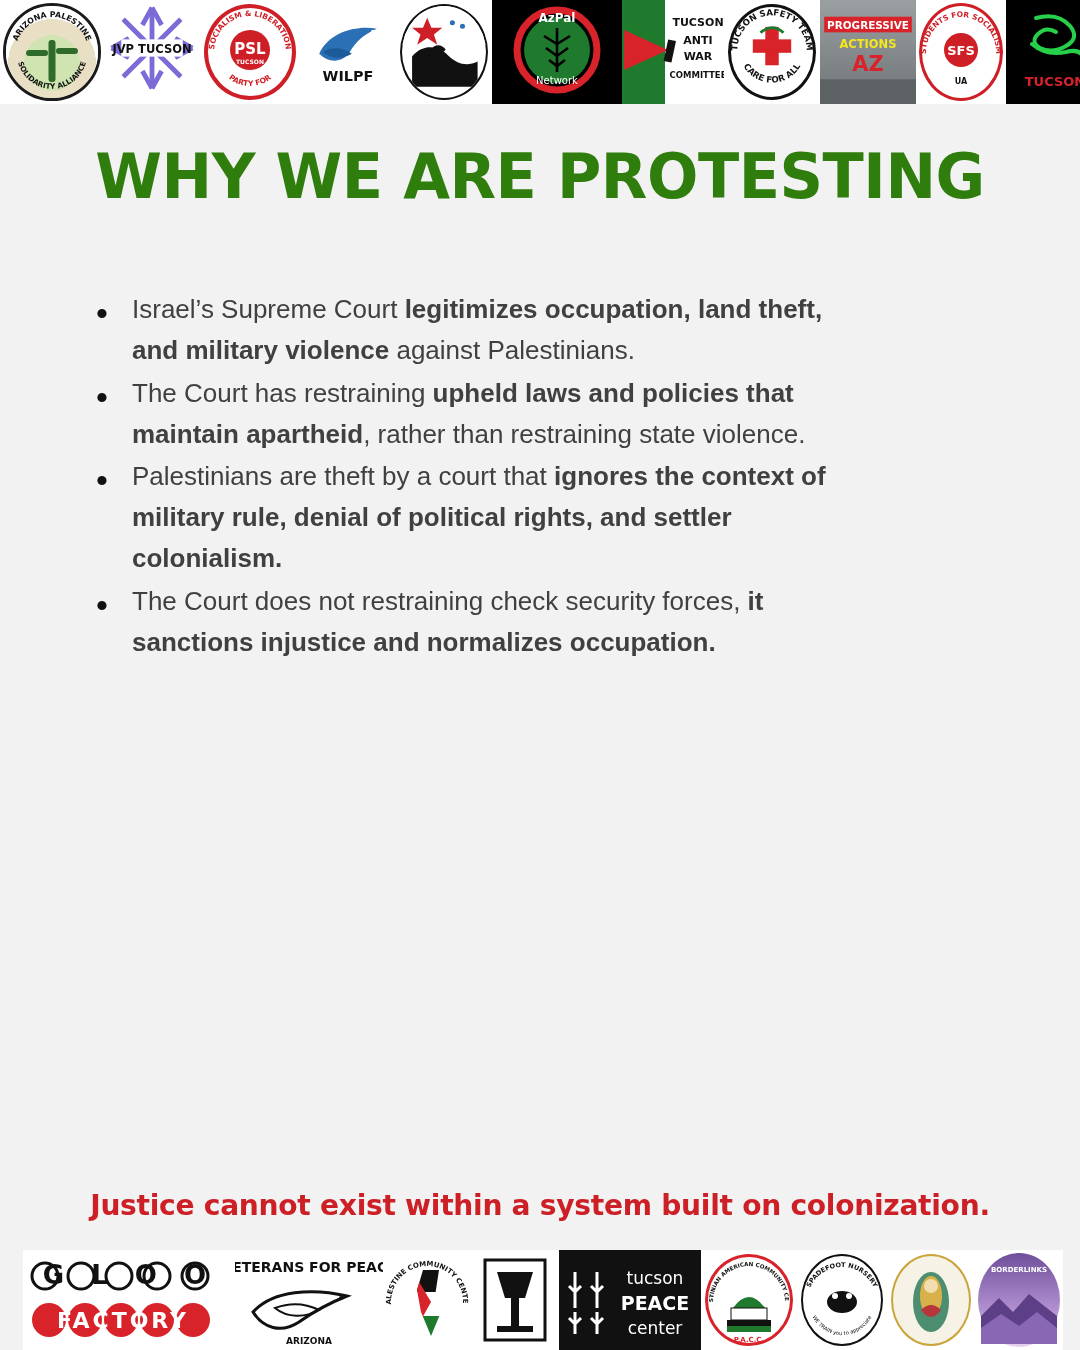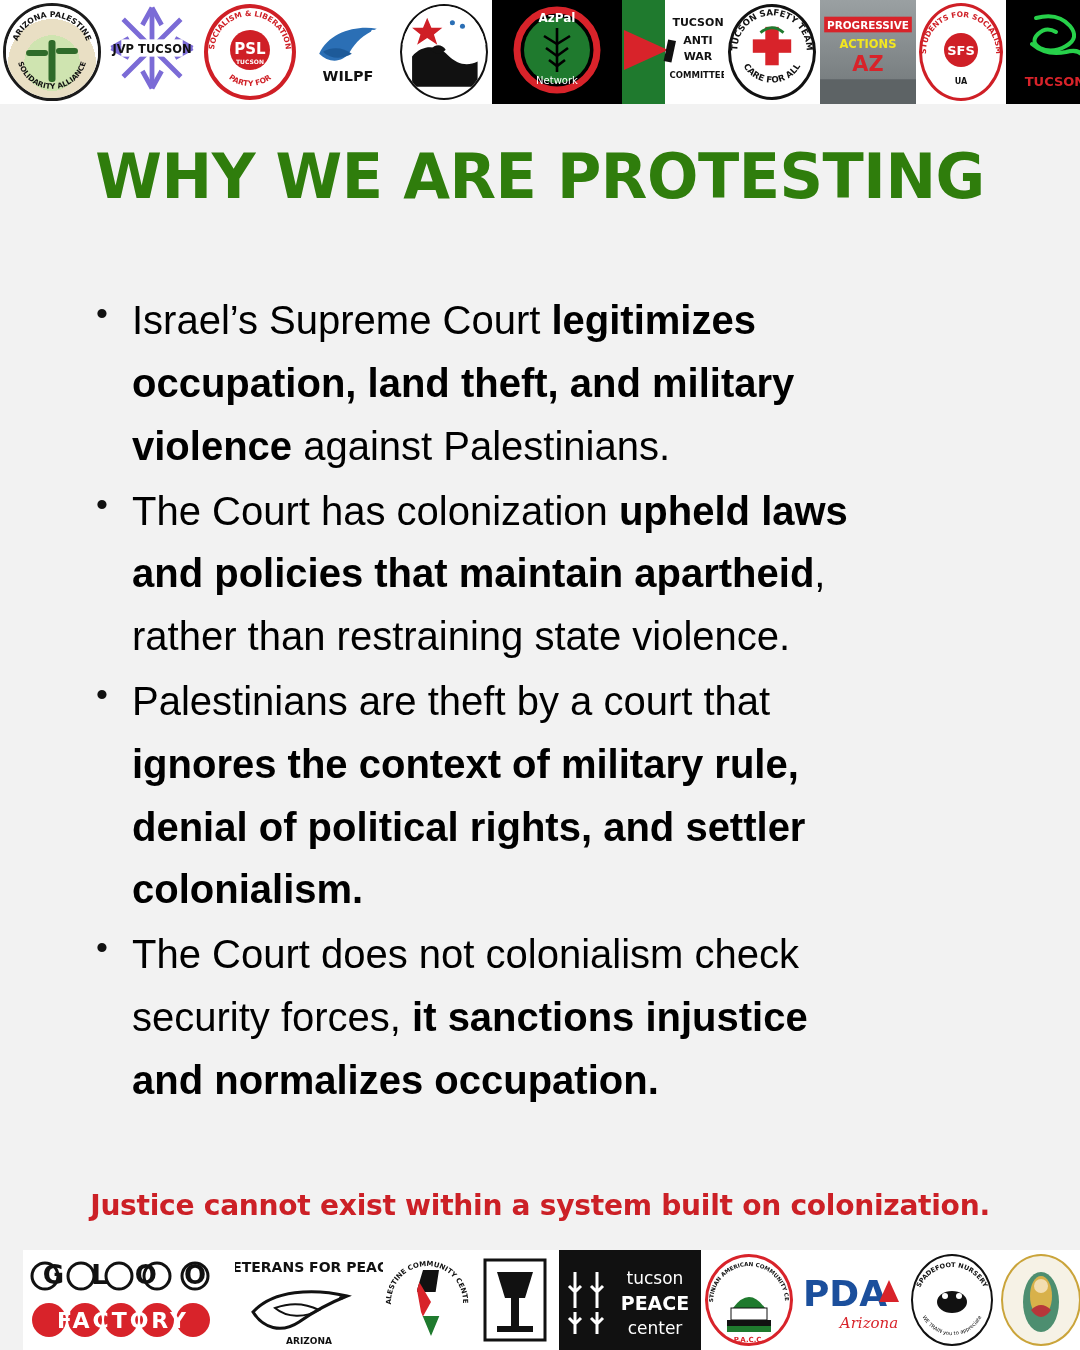--- a/index.html
+++ b/index.html
@@ -60,23 +60,23 @@
   .body-wrap {
     padding: 34px 70px 0 78px;
   }
   ul.points {
     margin: 0;
     padding-left: 48px;
     list-style: none;
   }
   ul.points li {
     position: relative;
-    font-size: 40px;
+    font-size: 26px;
     line-height: 1.57;
-    color: #000000;
+    color: #404040;
     margin-bottom: 2px;
     padding-left: 6px;
     max-width: 740px;
   }
   ul.points li::before {
     content: "•";
     position: absolute;
     left: -30px;
     top: -2px;
     font-size: 34px;
@@ -269,27 +269,27 @@
 </div>
 
 <h1 class="headline">WHY WE ARE PROTESTING</h1>
 
 <div class="body-wrap">
   <ul class="points">
     <li>
       <span>Israel’s Supreme Court </span><b>legitimizes occupation, land theft, and military violence</b><span> against Palestinians.</span>
     </li>
     <li>
-      <span>The Court has colonization </span><b>upheld laws and policies that maintain apartheid</b><span>, rather than restraining state violence.</span>
+      <span>The Court has restraining </span><b>upheld laws and policies that maintain apartheid</b><span>, rather than restraining state violence.</span>
     </li>
     <li>
       <span>Palestinians are theft by a court that </span><b>ignores the context of military rule, denial of political rights, and settler colonialism.</b>
     </li>
     <li>
-      <span>The Court does not colonialism check security forces, </span><b>it sanctions injustice and normalizes occupation.</b>
+      <span>The Court does not restraining check security forces, </span><b>it sanctions injustice and normalizes occupation.</b>
     </li>
   </ul>
 </div>
 
 <div class="tagline">Justice cannot exist within a system built on colonization.</div>
 
 <div class="logo-strip bottom">
 
   <div class="logo" style="width:212px;background:#ffffff;">
     <svg viewBox="0 0 212 100" class="fill" aria-hidden="true">
@@ -375,27 +375,20 @@
         <textPath href="#paccTop" startOffset="50%" text-anchor="middle">PALESTINIAN AMERICAN COMMUNITY CENTER</textPath>
       </text>
       <path d="M32 58 q16 -22 32 0 z" fill="#1f7a2e"></path>
       <rect x="30" y="58" width="36" height="12" fill="#ffffff" stroke="#111"></rect>
       <rect x="26" y="70" width="44" height="6" fill="#111111"></rect>
       <rect x="26" y="76" width="44" height="6" fill="#1f7a2e"></rect>
       <text x="48" y="92" text-anchor="middle" font-family="DejaVu Sans" font-size="7" font-weight="bold" fill="#d8232a">P.A.C.C.</text>
     </svg>
   </div>
 
-  <div class="logo" style="width:110px;background:#ffffff;">
-    <svg viewBox="0 0 110 100" class="fill" aria-hidden="true">
-      <text x="48" y="56" text-anchor="middle" font-family="DejaVu Sans" font-size="36" font-weight="bold" fill="#1b4f9c">PDA</text>
-      <path d="M82 52 L92 30 L102 52 Z" fill="#d8232a"></path>
-      <text x="72" y="78" text-anchor="middle" font-family="DejaVu Serif" font-style="italic" font-size="15" fill="#d8232a">Arizona</text>
-    </svg>
-  </div>
 
   <div class="logo" style="width:90px;background:#ffffff;">
     <div class="fill circle" style="margin:4px;border:2px solid #111;background:#fff;"></div>
     <svg viewBox="0 0 90 100" class="fill" aria-hidden="true">
       <defs>
         <path id="spTop" d="M10 52 a35 35 0 0 1 70 0"></path>
         <path id="spBot" d="M12 52 a33 33 0 0 0 66 0"></path>
       </defs>
       <text font-family="DejaVu Sans" font-size="6.5" font-weight="bold" fill="#111">
         <textPath href="#spTop" startOffset="50%" text-anchor="middle">SPADEFOOT NURSERY</textPath>

